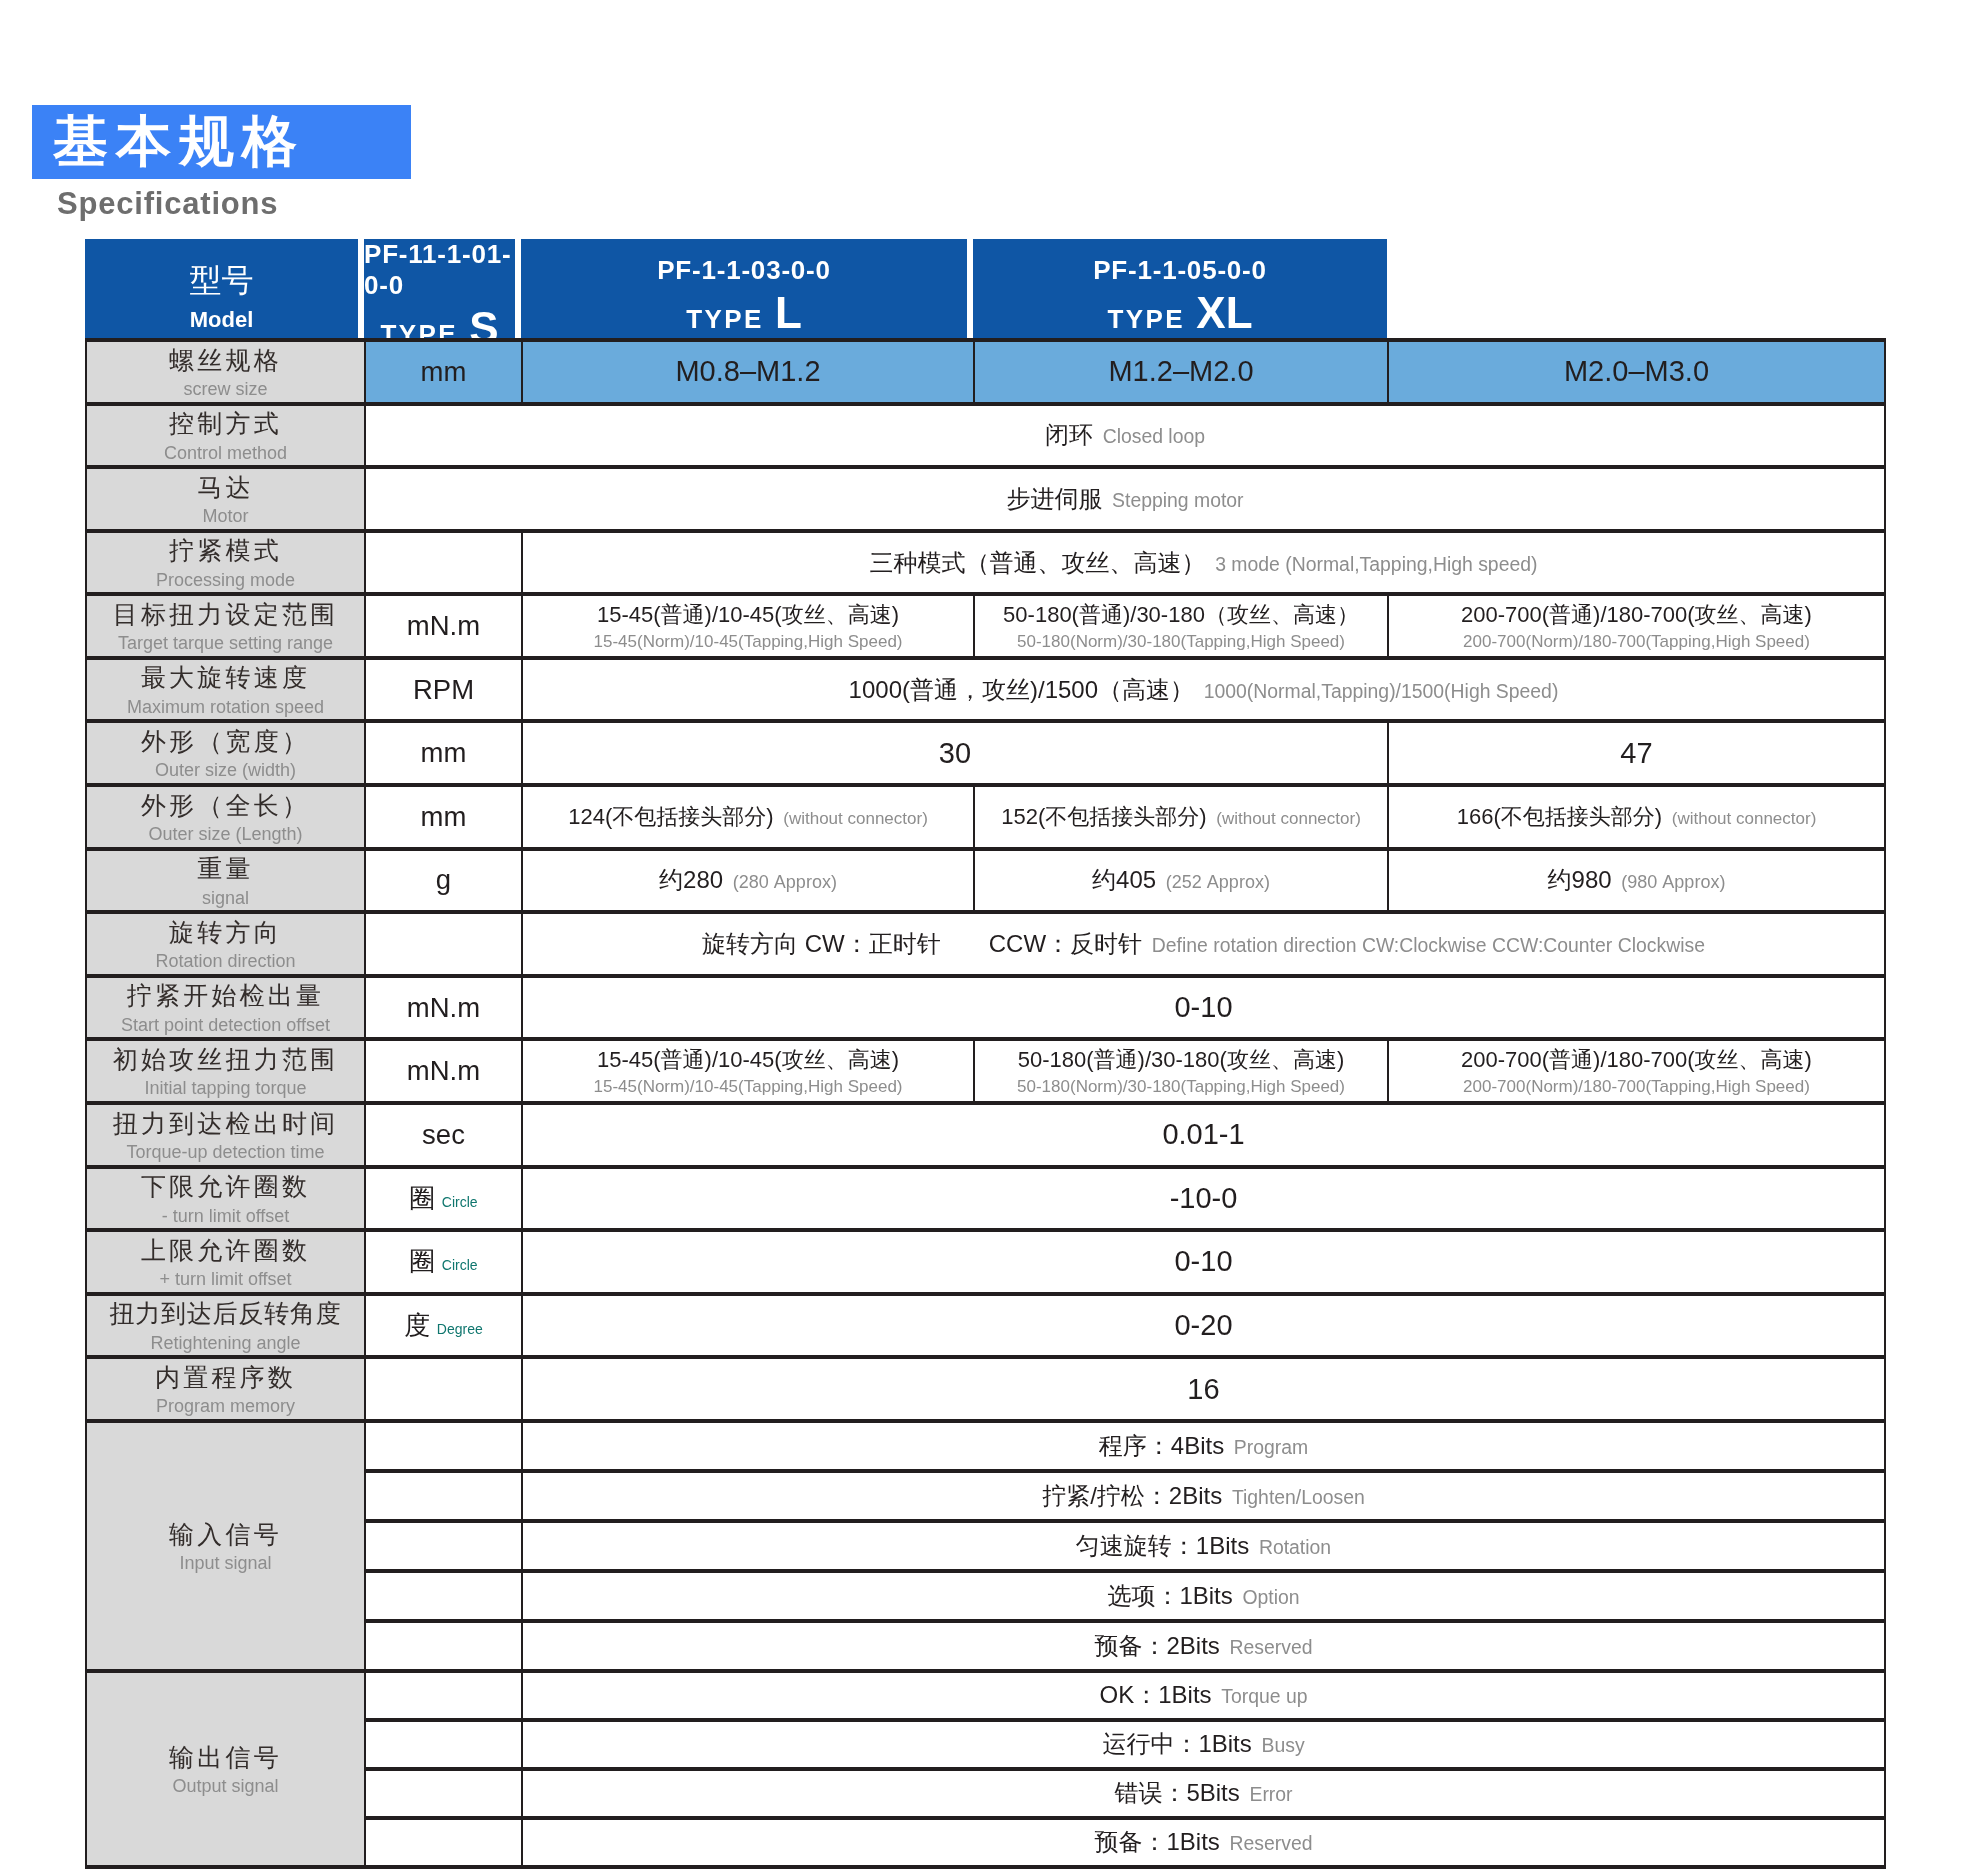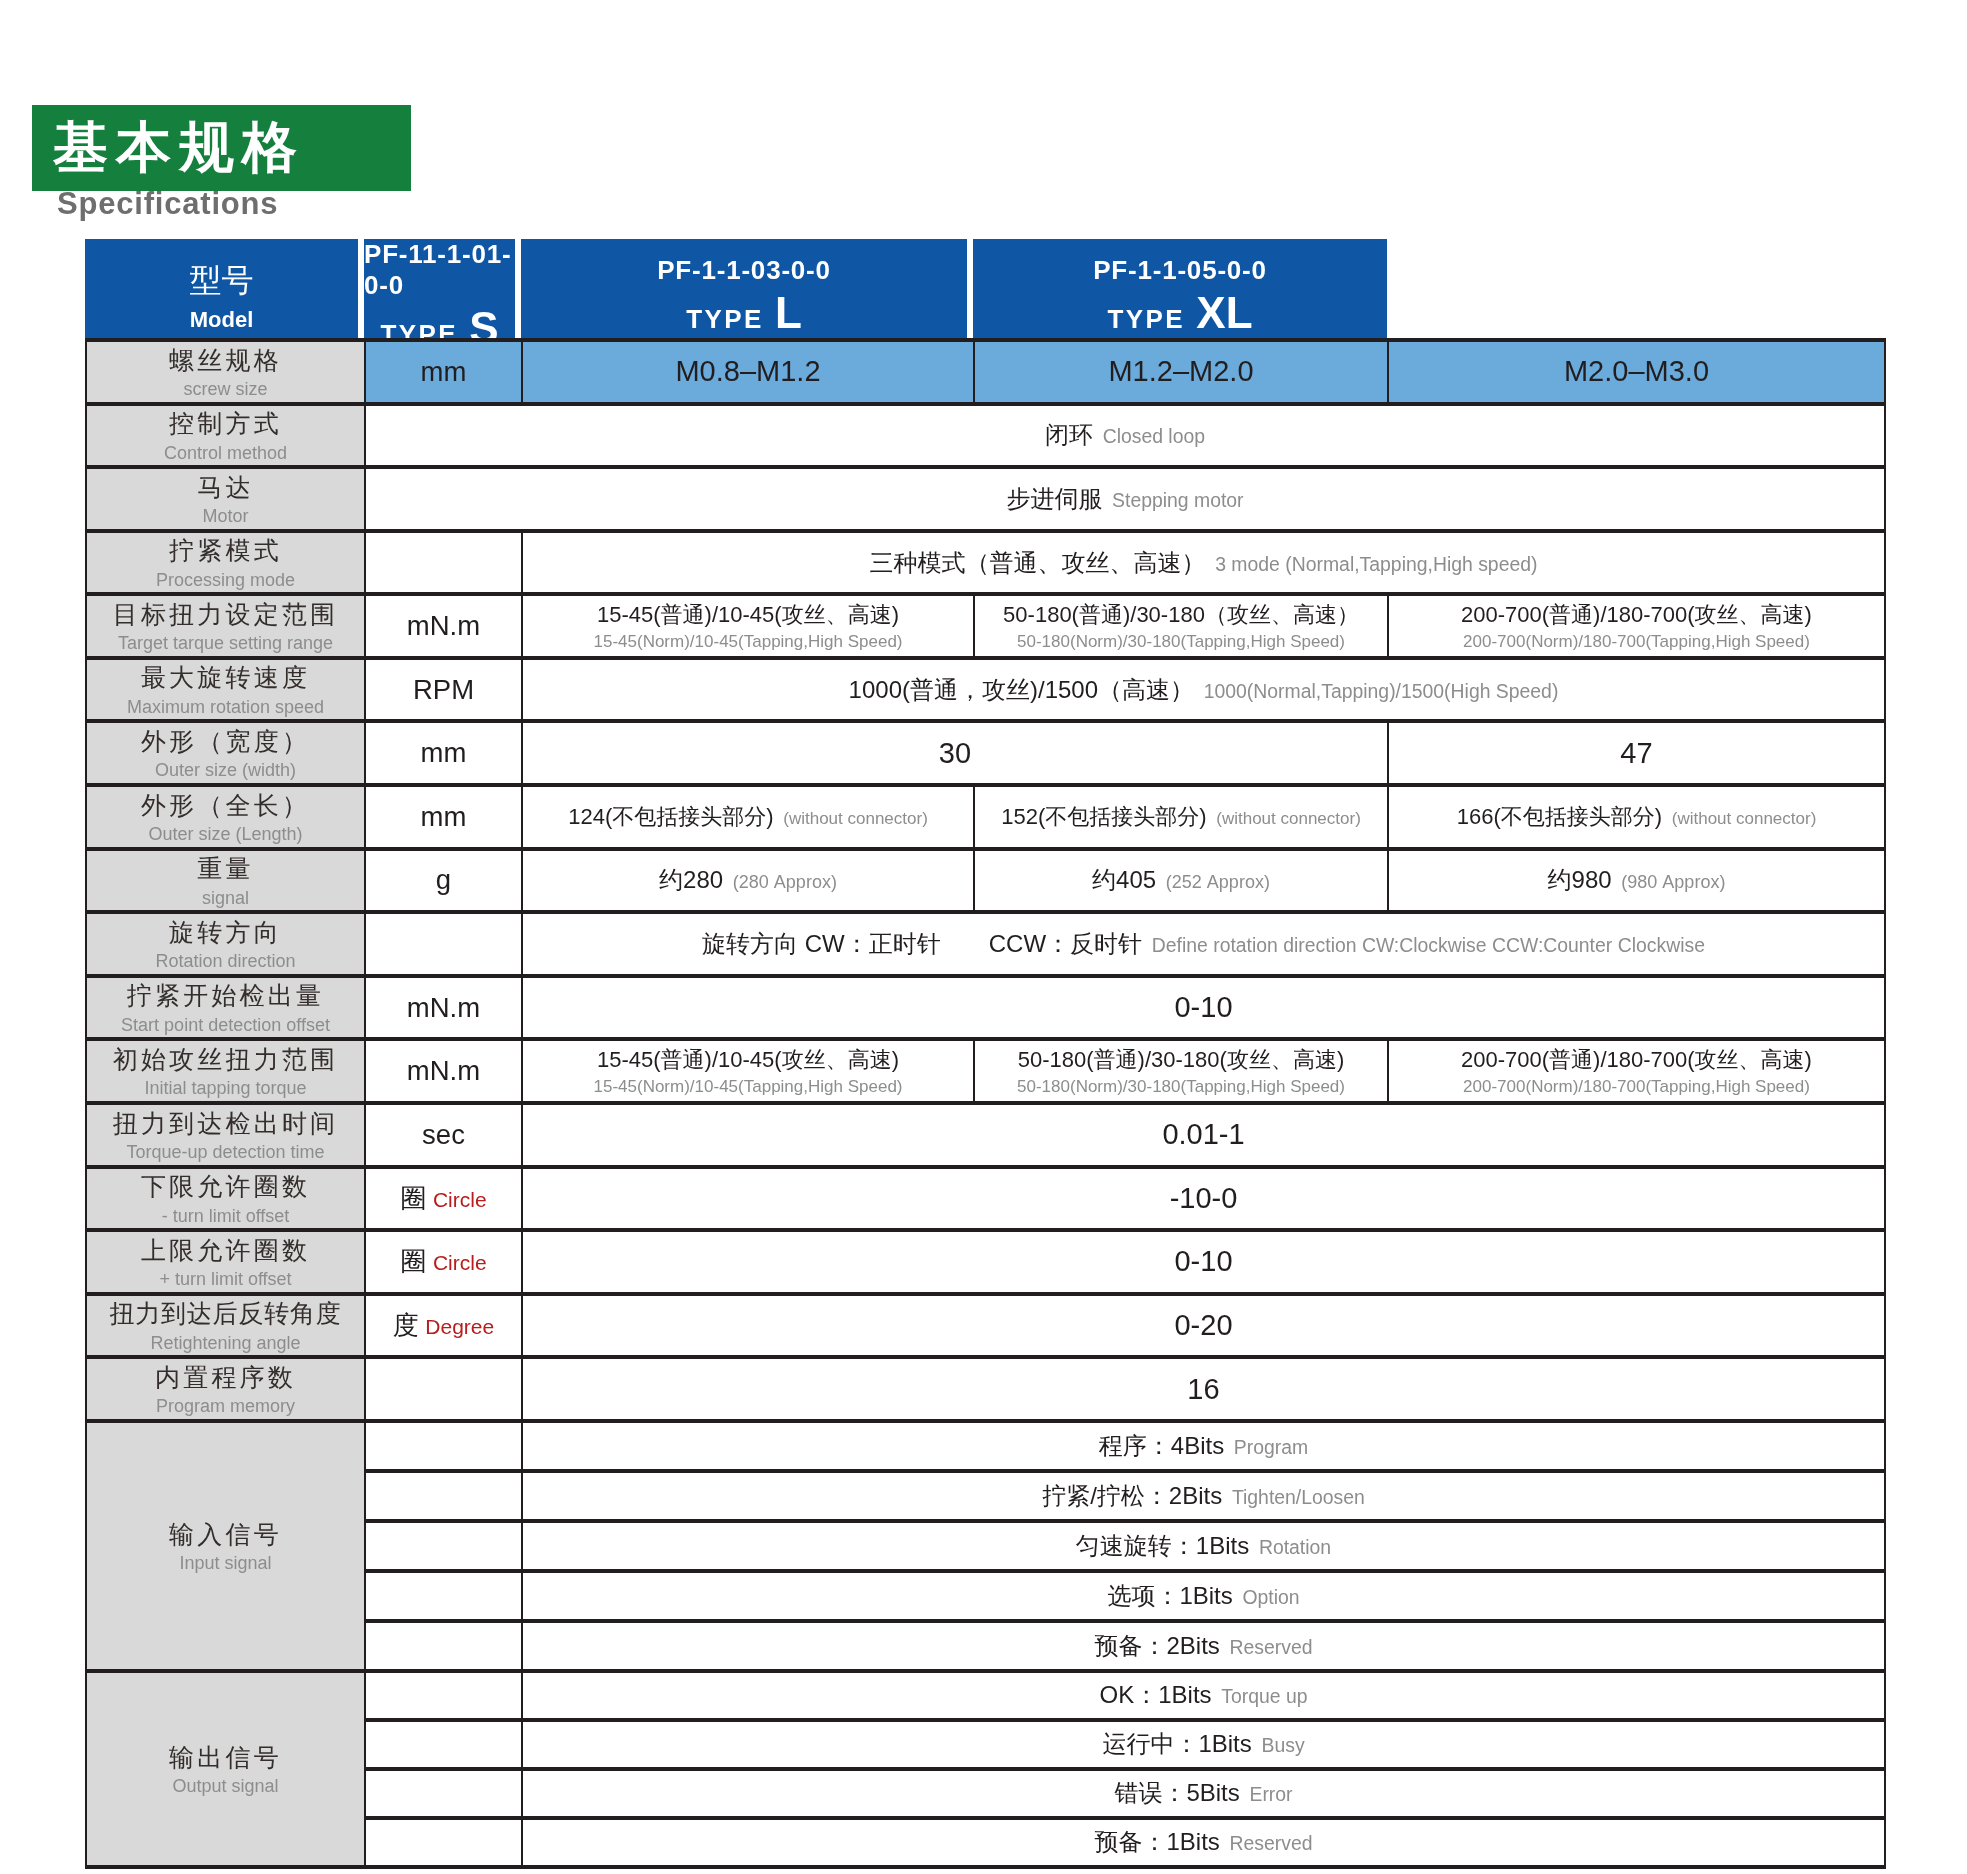--- a/index.html
+++ b/index.html
@@ -2,22 +2,22 @@
 <html style="font-size:13px"><head>
 <meta charset="utf-8">
 <style>
   html,body { margin:0; padding:0; background:#ffffff; }
   .page {
     position:relative; width:1968px; height:1875px; background:#ffffff;
     font-family:"Liberation Sans","DejaVu Sans",sans-serif; color:#272120;
   }
   
   .title-block {
-    position:absolute; left:32px; top:105px; width:379px; height:86px;
-    background:#15803d; color:#ffffff; display:flex; align-items:center;
+    position:absolute; left:32px; top:105px; width:379px; height:74px;
+    background:#3b82f6; color:#ffffff; display:flex; align-items:center;
     padding-left:21px; box-sizing:border-box;
   }
   .title-cn { font-size:55px; font-weight:bold; letter-spacing:8px; }
   .subtitle {
     position:absolute; left:57px; top:186px; font-size:31px; font-weight:bold;
     color:#6e6e6e; letter-spacing:0.8px;
   }
   
   .thead {
     position:absolute; left:85px; top:239px; width:1669px; height:94px;
@@ -45,21 +45,21 @@
     border:2.4px solid #221e1f; border-top-width:4px; border-bottom-width:4px;
     text-align:center; vertical-align:middle; padding:1.6px 4.9px; box-sizing:border-box;
     overflow:hidden;
   }
   td.lab { background:#d9d9d9; }
   .lab-cn { font-size:25px; color:#332d2b; letter-spacing:3.2px; }
   .lab-en { font-size:18px; color:#8d8d8d; margin-top:2.4px; letter-spacing:0; }
   td.blue { background:#6aabdc; }
   .unit   { font-size:27.5px; color:#221e1f; }
   .unit-cn{ font-size:26px; color:#221e1f; }
-  .unit-en{ font-size:21px; color:#b91c1c; margin-left:6.5px; }
+  .unit-en{ font-size:14px; color:#0f766e; margin-left:6.5px; }
   .bigv   { font-size:29px; color:#221e1f; }
   .cn     { font-size:24px; color:#221e1f; }
   .en     { font-size:19.4px; color:#8d8d8d; margin-left:9.7px; }
   .cn2    { font-size:22px; color:#221e1f; }
   .en2    { font-size:17px; color:#8d8d8d; margin-top:2.4px; }
 </style>
 </head>
 <body>
 
 <div class="page">

